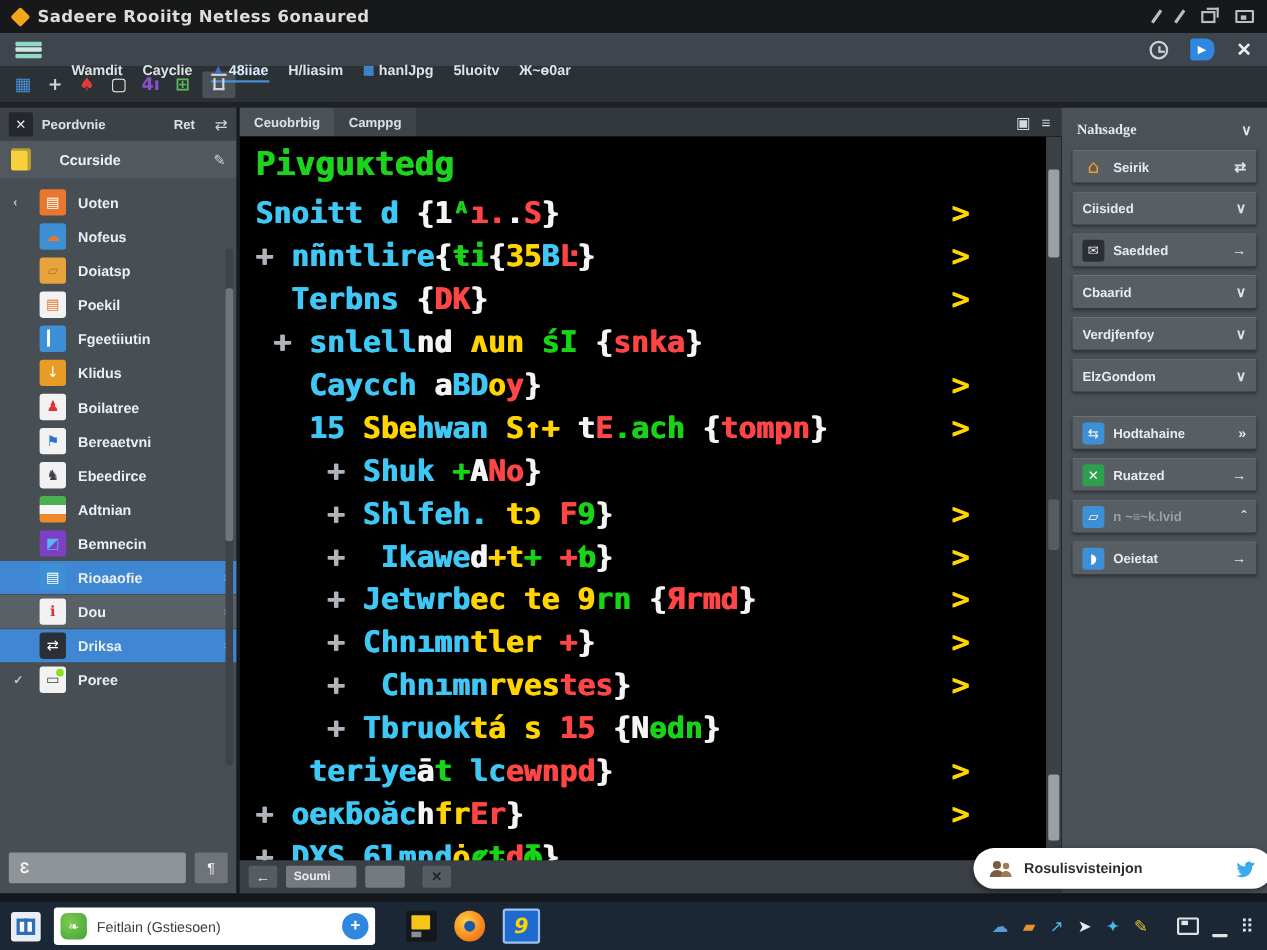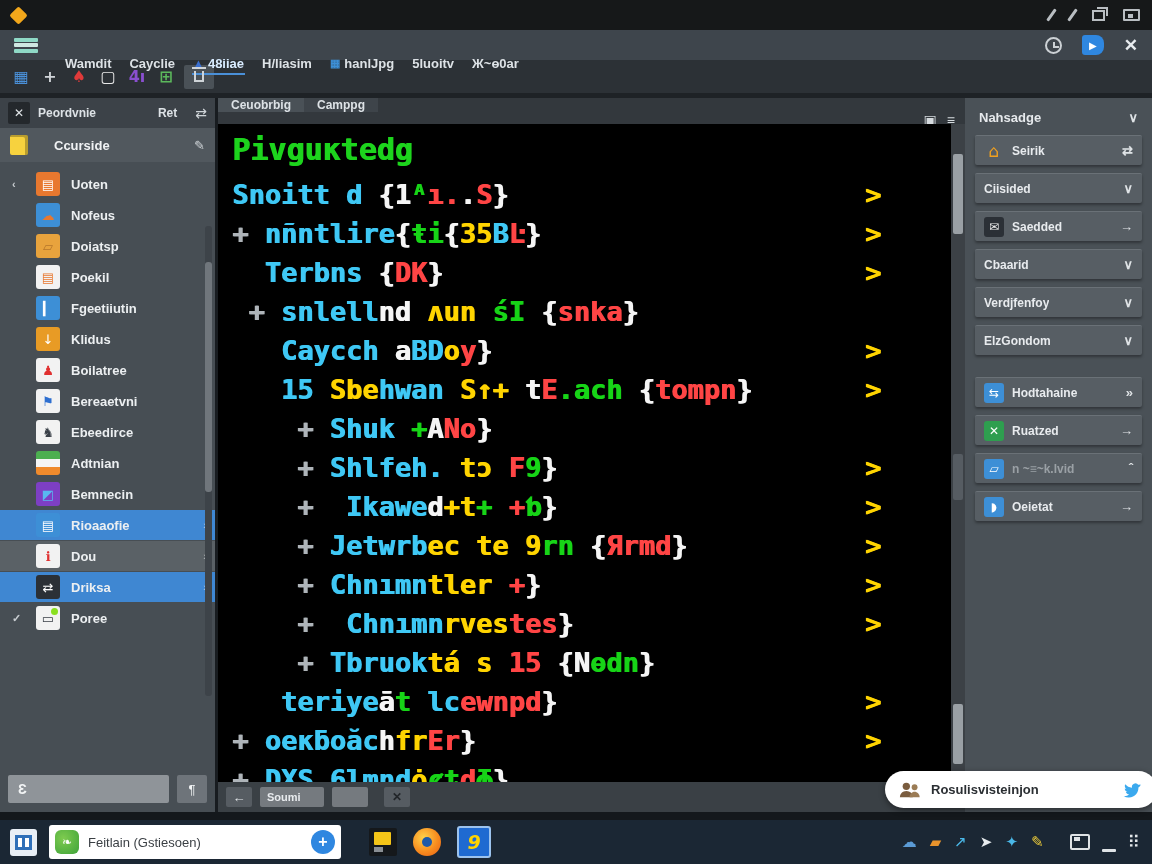--- a/index.html
+++ b/index.html
@@ -81,21 +81,21 @@
   .tree-row .row-chev { margin-left:auto; margin-right:8px; color:rgba(255,255,255,.55); font-size:11px; }
   .tree-scroll { position:absolute; right:3px; top:64px; width:7px; height:470px; background:#3d4349; border-radius:3px; }
   .tree-thumb { position:absolute; left:0; width:7px; top:36px; height:230px; background:#70767c; border-radius:3px; }
   .sb-bottom { height:38px; display:flex; align-items:center; gap:8px; padding:0 8px 8px; }
   .sb-search { flex:1; height:28px; background:#8f9499; border-radius:2px; display:flex; align-items:center;
     padding:0 10px; color:#f2f4f5; font-size:14px; font-weight:bold; }
   .sb-btn { width:30px; height:28px; background:#6e747a; border:none; border-radius:2px; color:#f2f4f5; font-size:13px; }
 
   
   .editor-col { width:750px; display:flex; flex-direction:column; background:#33383d; border-left:3px solid #181c20; }
-  .tabbar { height:26px; display:flex; align-items:stretch; background:#33383d;flex-direction:column; }
+  .tabbar { height:26px; display:flex; align-items:stretch; background:#33383d; }
   .tab { padding:0 13px; display:flex; align-items:center; font-size:12px; font-weight:bold; color:#dde2e6; }
   .tab.active { background:#4a5157; }
   .tab:not(.active) { background:#3e444a; }
   .tab-icons { margin-left:auto; display:flex; align-items:center; gap:10px; padding-right:10px; }
   .tab-ic { color:#d5dade; font-size:14px; }
   .editor { flex:1; background:#000; position:relative; padding:6px 32px 0 14px; overflow:hidden; }
   .code-title { color:#1dd41d; font-family:"DejaVu Sans Mono", monospace; font-weight:bold;
     font-size:30px; letter-spacing:0; margin:2px 0 8px; text-shadow:1px 0 0 currentColor; }
   .code-line { font-family:"DejaVu Sans Mono", monospace; font-weight:bold; font-size:27px;
     line-height:39px; white-space:pre; position:relative; text-shadow:1px 0 0 currentColor; }
@@ -109,21 +109,21 @@
   .ed-back { width:26px; height:20px; background:#565c62; border:none; color:#e2e6e9; font-size:13px; border-radius:2px; }
   .ed-field { width:64px; height:20px; background:#757a7f; color:#e8ebee; font-size:11px; font-weight:bold;
     display:flex; align-items:center; padding-left:7px; border-radius:2px; }
   .ed-blank { width:36px; height:20px; background:#757a7f; border:none; border-radius:2px; }
   .ed-xbtn { width:26px; height:20px; background:#565c62; border:none; color:#22262a; font-size:12px;
     font-weight:bold; border-radius:2px; margin-left:8px; }
 
   
   .right-panel { flex:1; background:#4a5157; padding:8px 10px 0; }
   .rp-header { display:flex; align-items:center; padding:4px 4px 10px; }
-  .rp-h-label { color:#e6e9ec; font-size:13px; font-weight:bold; }
+  .rp-h-label { color:#e6e9ec; font-size:13px; font-weight:bold;font-family:Liberation Serif, serif; }
   .rp-h-chev { margin-left:auto; color:#dfe3e6; font-size:13px; font-weight:bold; }
   .rp-item { height:30px; background:#575e64; border-top:1px solid #6a7177; box-shadow:0 2px 3px rgba(0,0,0,.35);
     border-radius:2px; display:flex; align-items:center; padding:0 9px; gap:8px; margin-bottom:8px; }
   .rp-item.dim .rp-label { color:#9aa0a5; }
   .rp-ic { width:20px; height:20px; border-radius:3px; display:flex; align-items:center; justify-content:center;
     font-size:12px; flex:0 0 20px; font-family:"DejaVu Sans", sans-serif; }
   .rp-ic.bare { background:transparent !important; font-size:17px; }
   .rp-label { color:#e8ebee; font-size:12px; font-weight:bold; white-space:nowrap; overflow:hidden; }
   .rp-chev { margin-left:auto; color:#dfe3e6; font-size:13px; font-weight:bold; }
   .rp-gap { height:14px; }
@@ -166,20 +166,21 @@
   .tb-min { width:14px; height:3px; background:#dfe3e6; border-radius:1px; align-self:flex-end; margin-bottom:12px; }
   .tb-dots { color:#e2e6e9; font-size:17px; letter-spacing:2px; }
 </style>
 </head>
 <body>
 
 <div class="screen">
 
   <div class="titlebar">
     <span class="diamond"></span>
+    <span class="title-text">Sadeere Rooiitg Netless 6onaured</span>
     <div class="tb-icons">
       <span class="slash"></span>
       <span class="slash"></span>
       <span class="restore"></span>
       <span class="monitor"></span>
     </div>
   </div>
 
   <div class="menubar">
     <span class="menu-logo">

